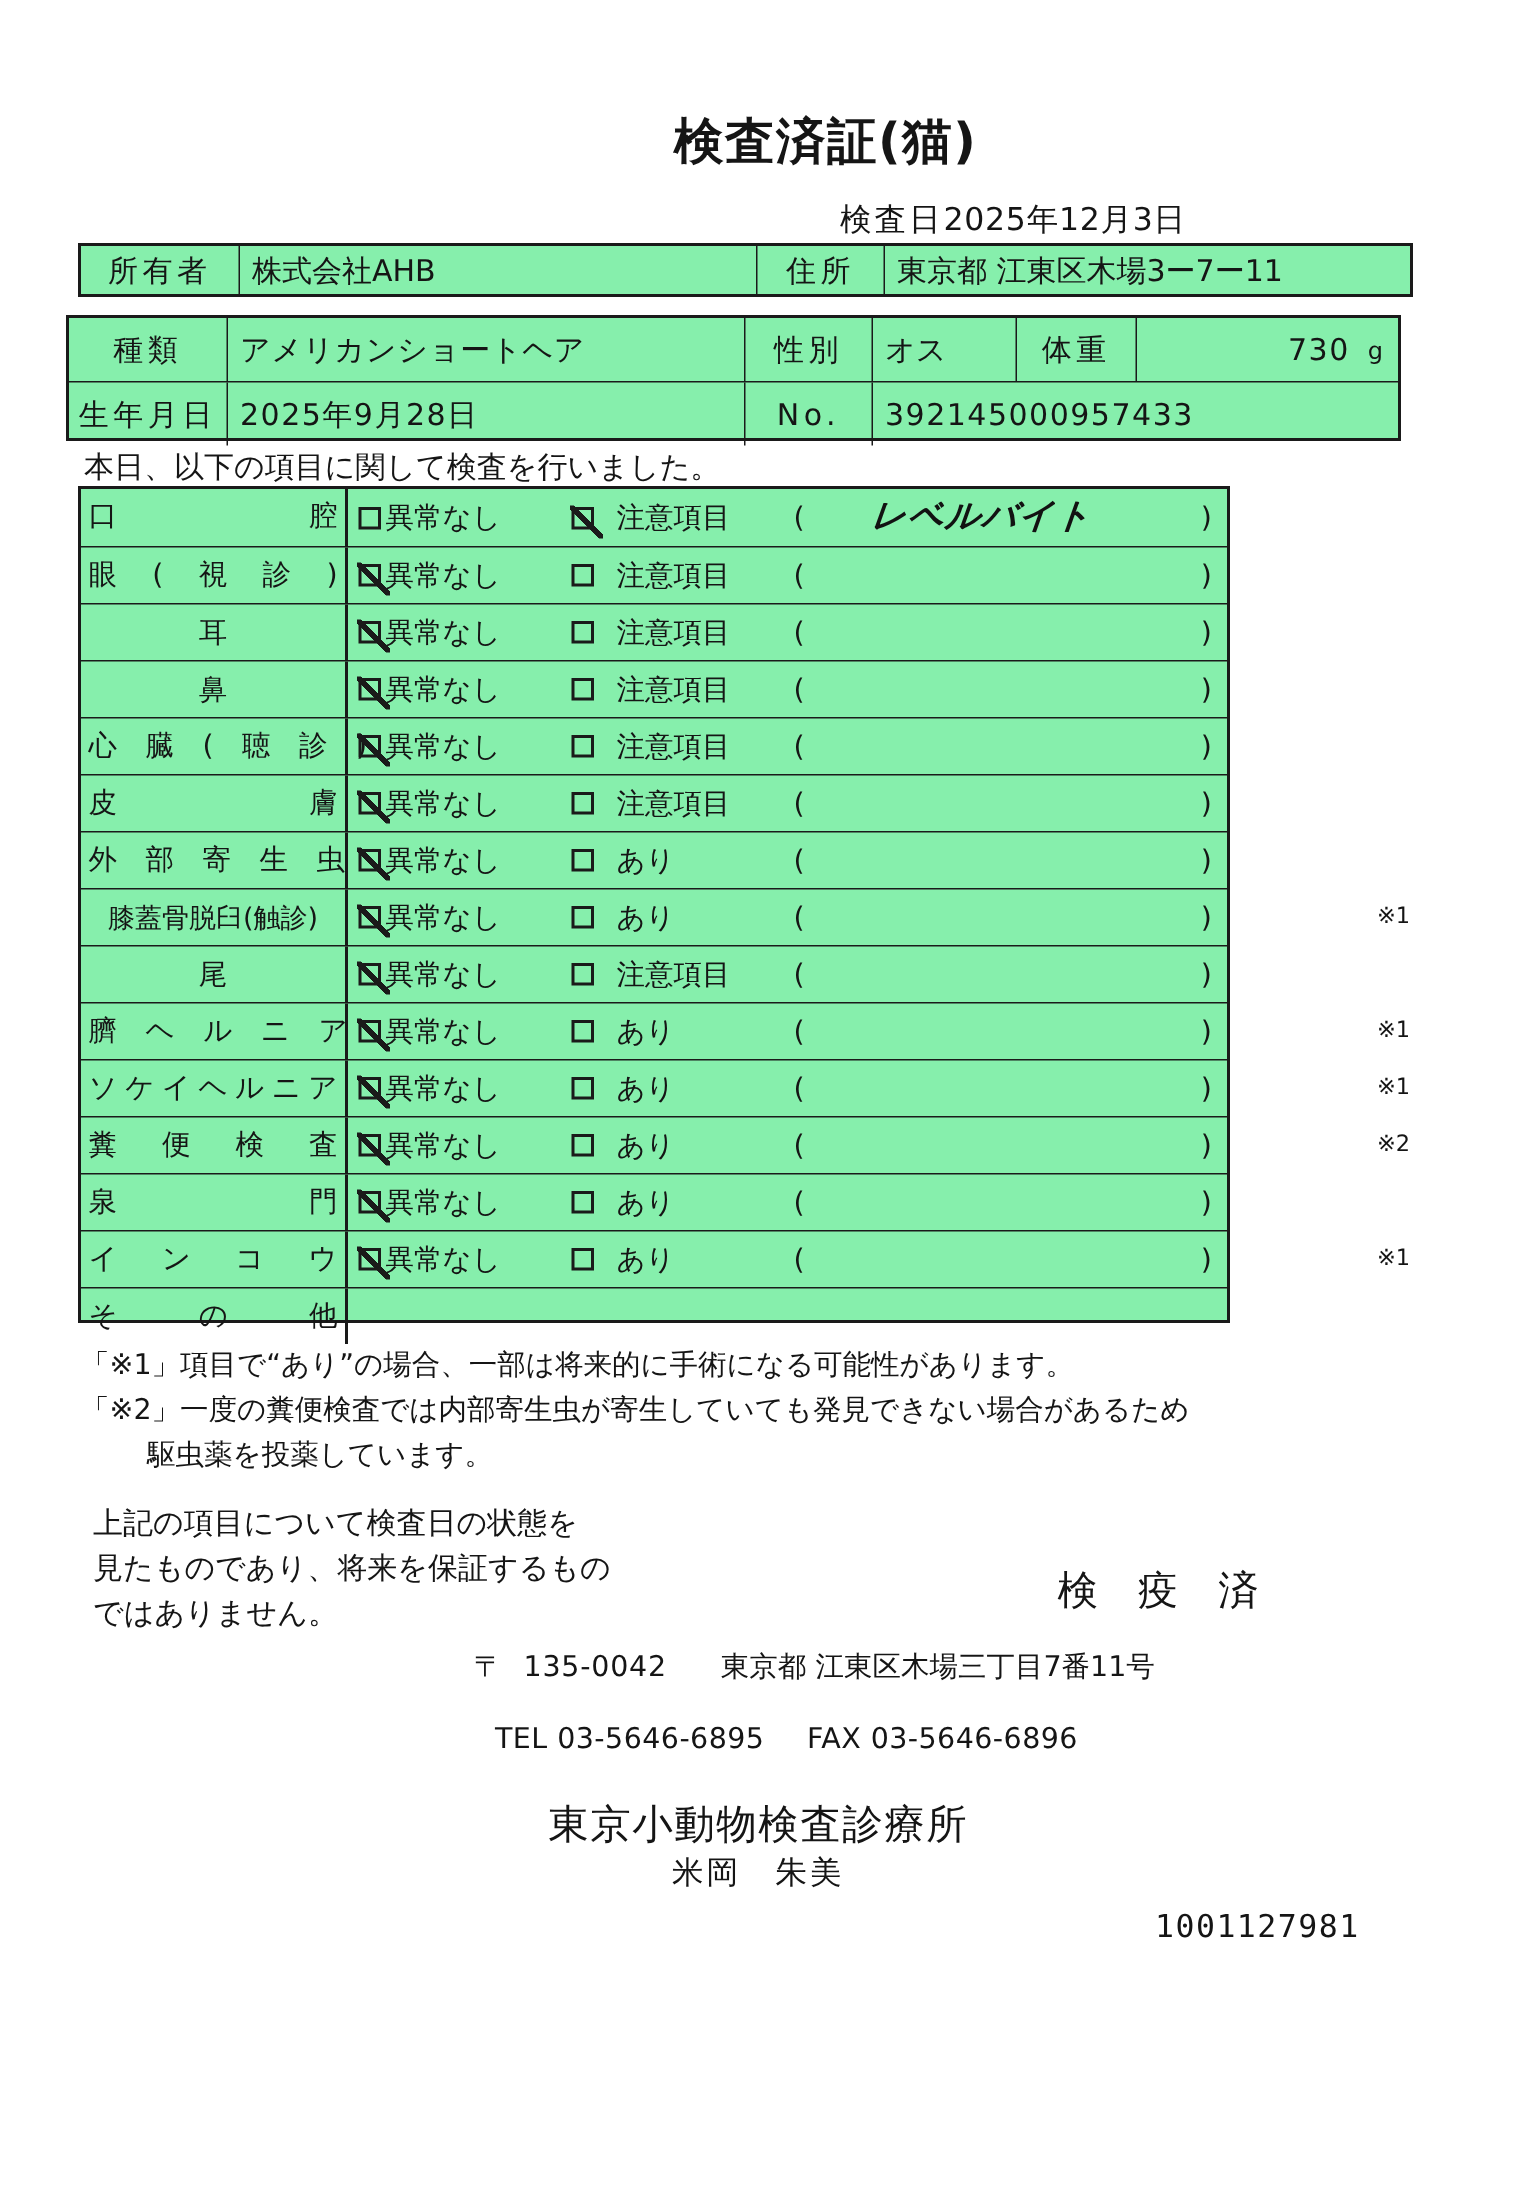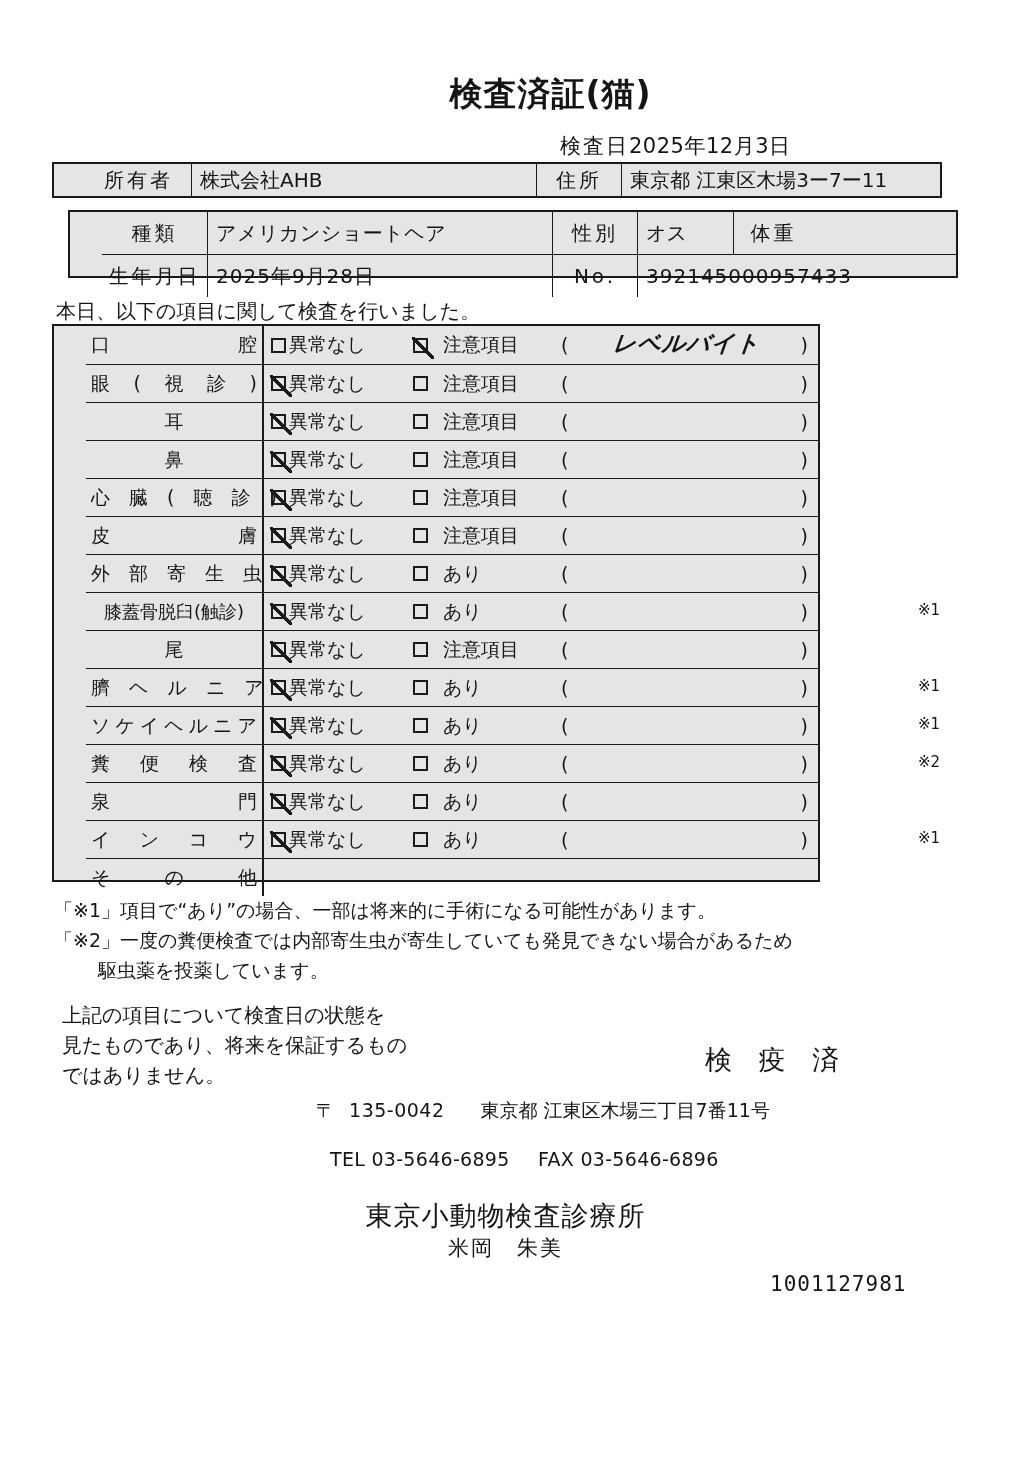--- a/index.html
+++ b/index.html
@@ -44,22 +44,21 @@
     font-size: 21px;
   }
   .date-line .dl-label { letter-spacing: 2px; }
   .date-line .dl-value { letter-spacing: 0.5px; }
 
   
   .frame {
     position: absolute;
     border: 2px solid #1a1a1a;
     box-sizing: border-box;
-    background: #e5e5e5;
-    padding-left: 32px;
+    background: #86efac;
   }
 
   
   .owner-box {
     top: 162px;
     left: 52px;
     width: 890px;
     height: 36px;
   }
   .owner-box .row {
@@ -78,23 +77,23 @@
   .cell.lbl {
     justify-content: center;
     letter-spacing: 3px;
   }
   .cell.val { justify-content: flex-start; }
   .bl { border-left: 1px solid #1a1a1a; }
 
   
   .info-box {
     top: 210px;
-    left: 68px;
+    left: 44px;
     width: 890px;
-    height: 68px;
+    height: 84px;
   }
   .info-box .row {
     display: flex;
     height: 42px;
   }
   .info-box .row + .row { border-top: 1px solid #1a1a1a; }
 
   .katakana { letter-spacing: 0.5px; }
   .num-val { letter-spacing: 1px; }
   .weight-cell {
@@ -315,20 +314,24 @@
     </div>
   </div>
 
   <div class="frame info-box">
     <div class="row">
       <div class="cell lbl" style="width:105px;">種類</div>
       <div class="cell val bl katakana" style="width:345px;">アメリカンショートヘア</div>
       <div class="cell lbl bl" style="width:85px;">性別</div>
       <div class="cell val bl" style="width:96px;">オス</div>
       <div class="cell lbl bl" style="width:80px;">体重</div>
+      <div class="cell weight-cell bl" style="flex:1;">
+        <span class="wnum">730</span>
+        <span class="wunit">g</span>
+      </div>
     </div>
     <div class="row">
       <div class="cell lbl" style="width:105px;">生年月日</div>
       <div class="cell val bl num-val" style="width:345px;">2025年9月28日</div>
       <div class="cell lbl bl" style="width:85px;">No.</div>
       <div class="cell val bl num-val" style="flex:1;">392145000957433</div>
     </div>
   </div>
 
   <div class="intro">本日、以下の項目に関して検査を行いました。</div>

